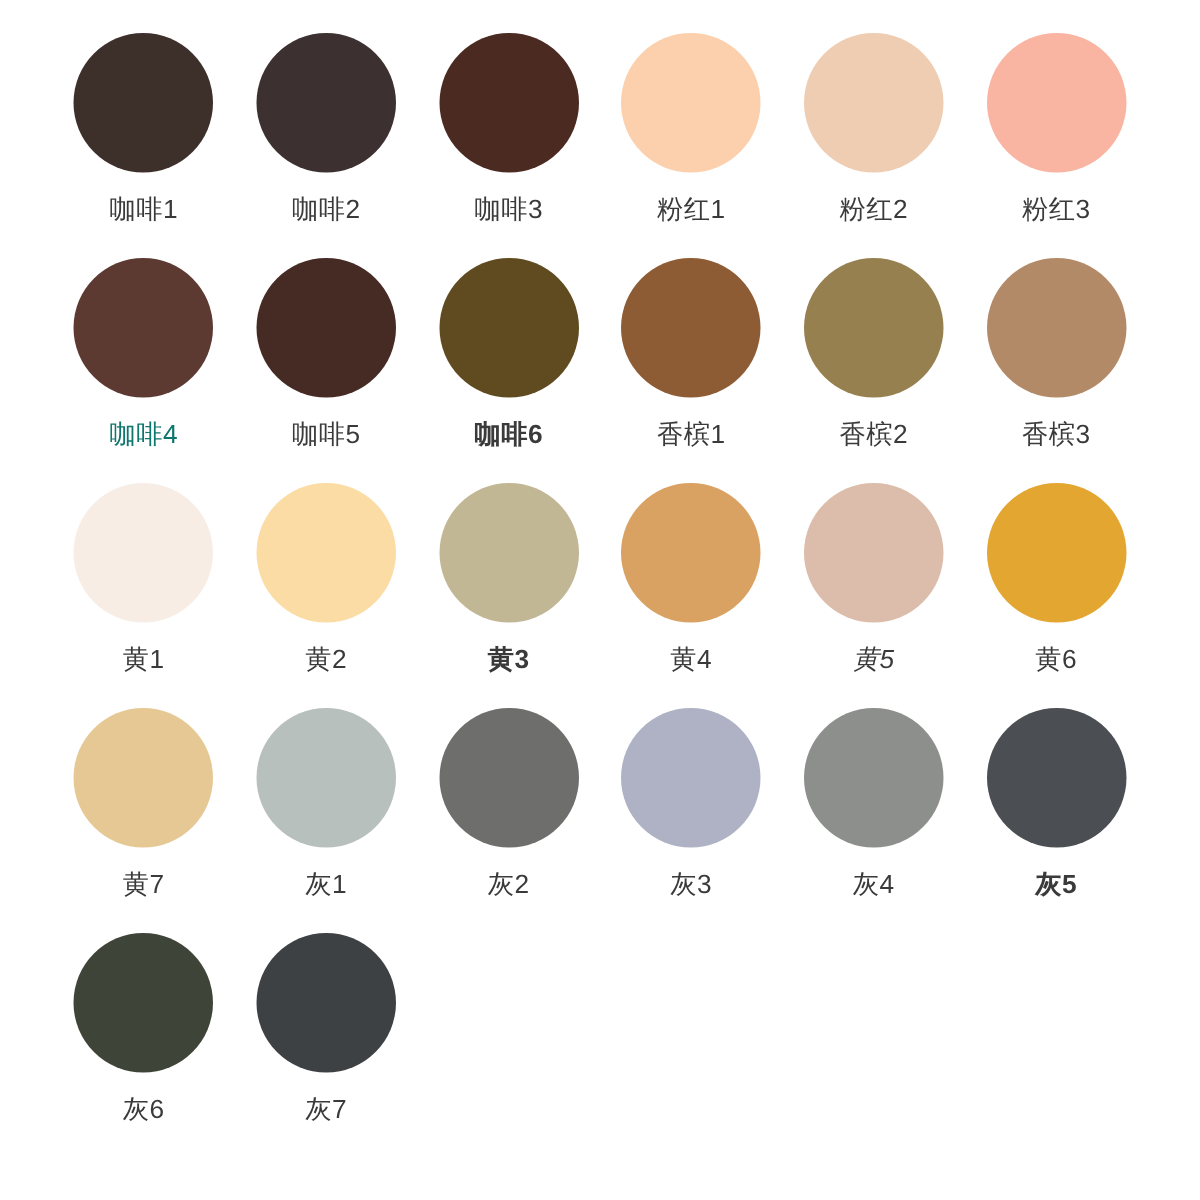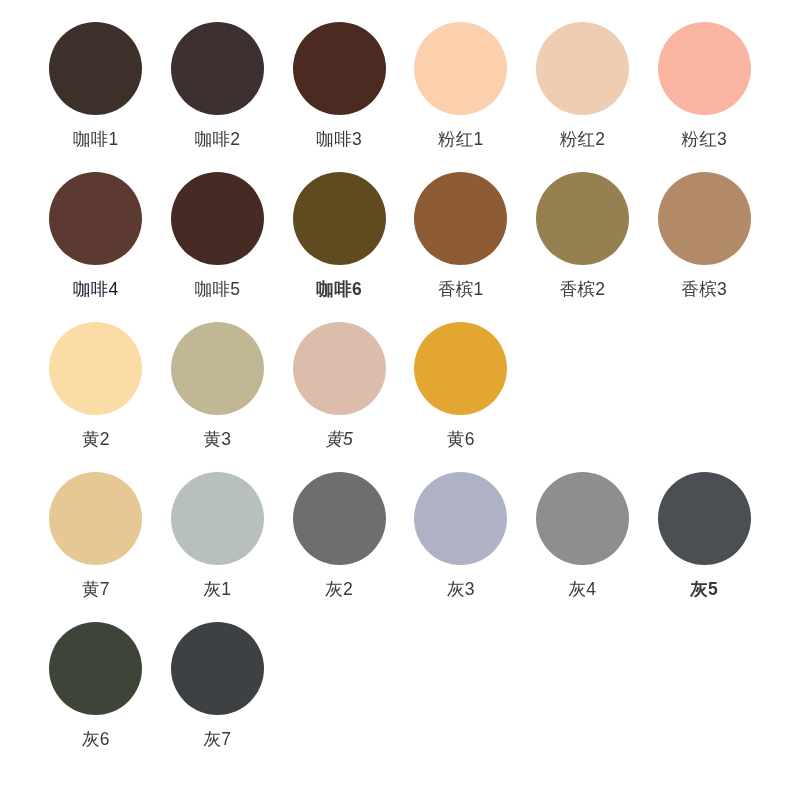--- a/index.html
+++ b/index.html
@@ -85,21 +85,21 @@
         <div class="swatch-label" style="color: rgb(58, 58, 58);">粉红2</div>
       </div>
       <div class="swatch-cell">
         <div class="swatch-disc" style="background: rgb(250, 181, 162);"></div>
         <div class="swatch-label" style="color: rgb(58, 58, 58);">粉红3</div>
       </div>
     </div>
     <div class="swatch-row">
       <div class="swatch-cell">
         <div class="swatch-disc" style="background: rgb(92, 58, 49);"></div>
-        <div class="swatch-label" style="color: #0f172a;">咖啡4</div>
+        <div class="swatch-label" style="color: #0f766e;">咖啡4</div>
       </div>
       <div class="swatch-cell">
         <div class="swatch-disc" style="background: rgb(69, 43, 35);"></div>
         <div class="swatch-label" style="color: rgb(58, 58, 58);">咖啡5</div>
       </div>
       <div class="swatch-cell">
         <div class="swatch-disc" style="background: rgb(96, 75, 32);"></div>
         <div class="swatch-label" style="color: rgb(58, 58, 58); font-weight: bold;">咖啡6</div>
       </div>
       <div class="swatch-cell">
@@ -110,26 +110,34 @@
         <div class="swatch-disc" style="background: rgb(151, 128, 79);"></div>
         <div class="swatch-label" style="color: rgb(58, 58, 58);">香槟2</div>
       </div>
       <div class="swatch-cell">
         <div class="swatch-disc" style="background: rgb(179, 138, 104);"></div>
         <div class="swatch-label" style="color: rgb(58, 58, 58);">香槟3</div>
       </div>
     </div>
     <div class="swatch-row">
       <div class="swatch-cell">
+        <div class="swatch-disc" style="background: rgb(247, 237, 229);"></div>
+        <div class="swatch-label" style="color: rgb(58, 58, 58);">黄1</div>
+      </div>
+      <div class="swatch-cell">
         <div class="swatch-disc" style="background: rgb(251, 220, 164);"></div>
         <div class="swatch-label" style="color: rgb(58, 58, 58);">黄2</div>
       </div>
       <div class="swatch-cell">
         <div class="swatch-disc" style="background: rgb(194, 183, 149);"></div>
-        <div class="swatch-label" style="color: rgb(58, 58, 58);">黄3</div>
+        <div class="swatch-label" style="color: rgb(58, 58, 58); font-weight: bold;">黄3</div>
+      </div>
+      <div class="swatch-cell">
+        <div class="swatch-disc" style="background: rgb(217, 162, 99);"></div>
+        <div class="swatch-label" style="color: rgb(58, 58, 58);">黄4</div>
       </div>
       <div class="swatch-cell">
         <div class="swatch-disc" style="background: rgb(220, 188, 170);"></div>
         <div class="swatch-label" style="color: rgb(58, 58, 58); font-style: italic;">黄5</div>
       </div>
       <div class="swatch-cell">
         <div class="swatch-disc" style="background: rgb(227, 166, 49);"></div>
         <div class="swatch-label" style="color: rgb(58, 58, 58);">黄6</div>
       </div>
     </div>

